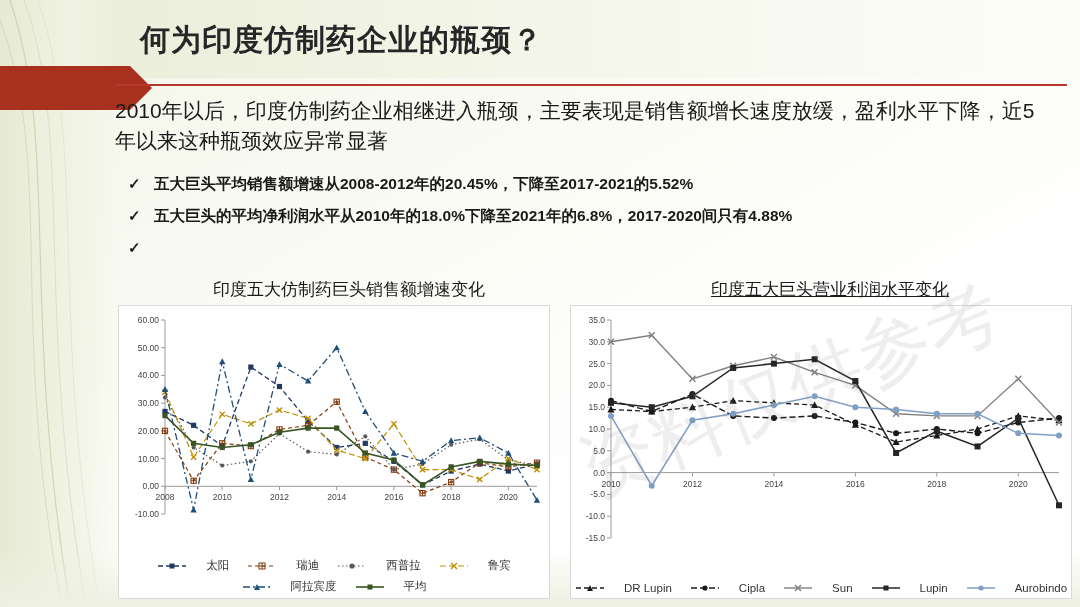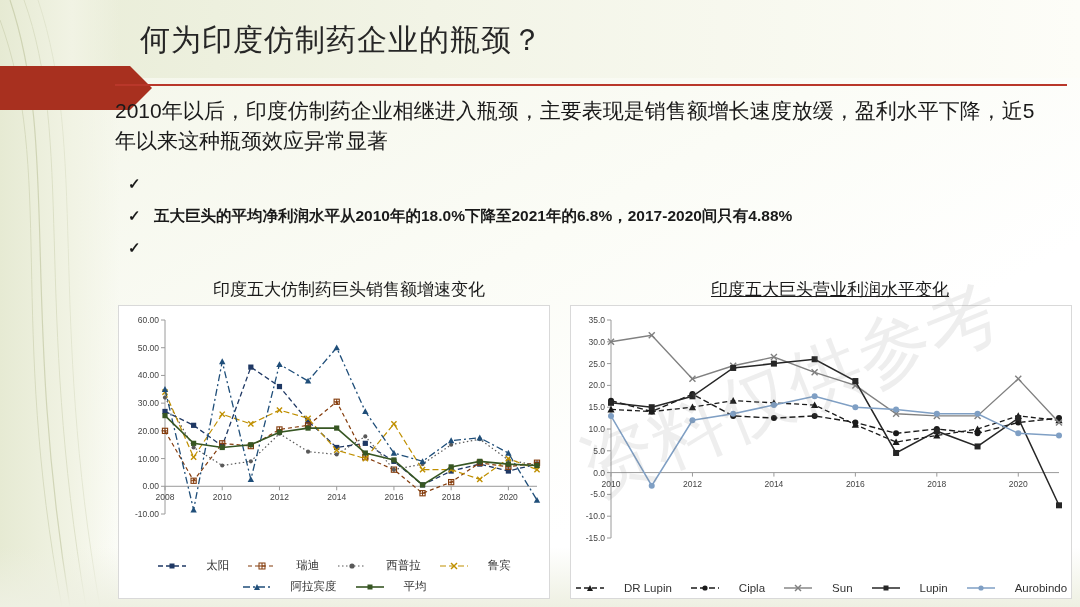--- a/index.html
+++ b/index.html
@@ -25,21 +25,21 @@
     background:linear-gradient(to right,#e6ead3 0%, #f1f3e4 60%, rgba(255,255,255,0) 100%);
   }
   .swirl{position:absolute;left:0;top:0;width:140px;height:607px;opacity:.55;}
   .bottomshade{
     position:absolute;left:0;bottom:0;width:100%;height:60px;
     background:linear-gradient(to top, #eef0e2 0%, rgba(255,255,255,0) 100%);
   }
   
   .title{
     position:absolute;left:140px;top:20px;
-    font-size:30px;font-weight:normal;color:#262626;
+    font-size:30px;font-weight:bold;color:#262626;
     letter-spacing:1px;
   }
   .title-rule{
     position:absolute;left:115px;top:84px;width:952px;height:2px;background:#b9372a;
   }
   .arrow-tab{
     position:absolute;left:0px;top:66px;width:130px;height:44px;
     background:#a8301f;
   }
   .arrow-tip{
@@ -107,20 +107,21 @@
 <div class="arrow-tip"></div>
 <div class="title-rule"></div>
 
 <div class="title">何为印度仿制药企业的瓶颈？</div>
 
 <div class="para">2010年以后，印度仿制药企业相继进入瓶颈，主要表现是销售额增长速度放缓，盈利水平下降，近5年以来这种瓶颈效应异常显著</div>
 
 <div class="bullets">
   <div class="bullet">
     <div class="check">✓</div>
+    <div>五大巨头平均销售额增速从2008-2012年的20.45%，下降至2017-2021的5.52%</div>
   </div>
   <div class="bullet">
     <div class="check">✓</div>
     <div>五大巨头的平均净利润水平从2010年的18.0%下降至2021年的6.8%，2017-2020间只有4.88%</div>
   </div>
   <div class="bullet">
     <div class="check">✓</div>
   </div>
 </div>
 

